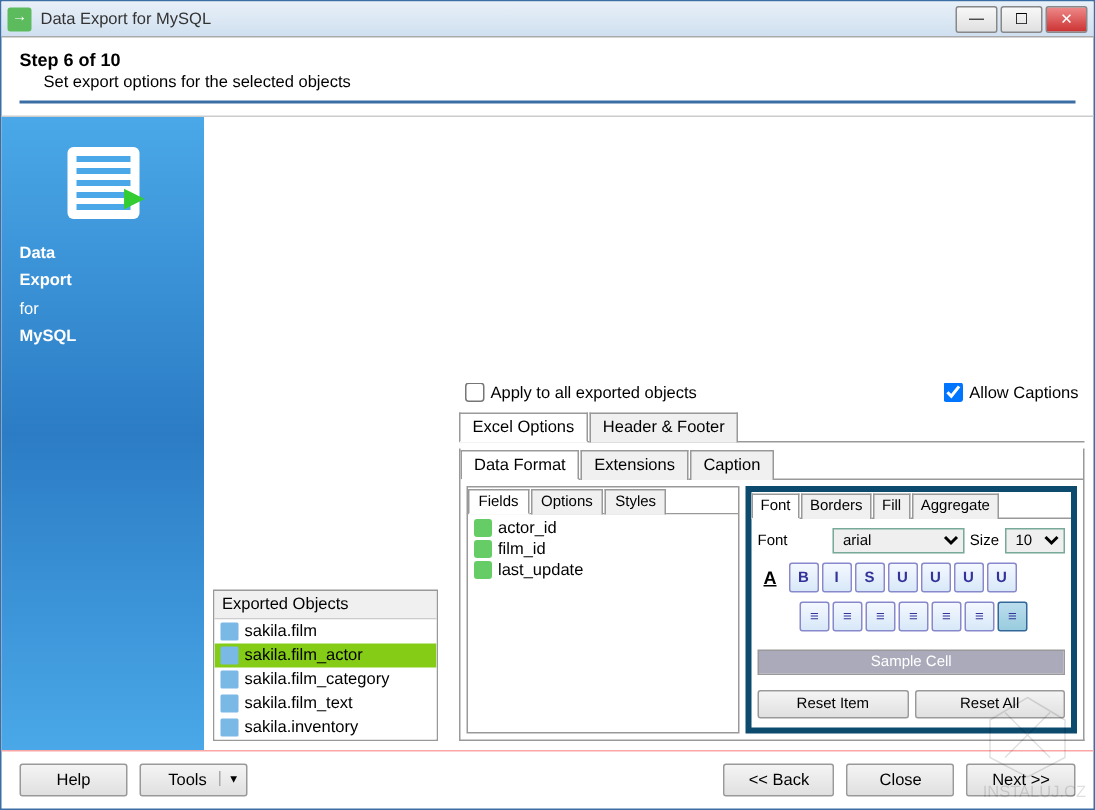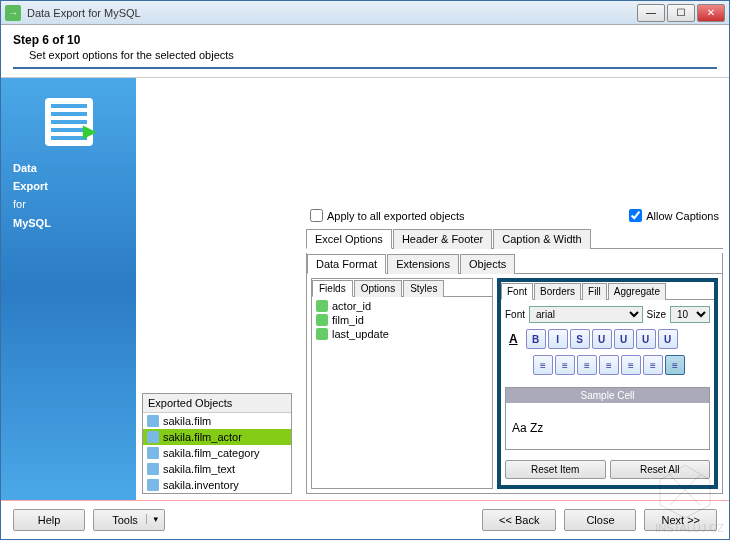--- a/index.html
+++ b/index.html
@@ -61,21 +61,21 @@
 .f-item { padding: 1px 2px; display: flex; align-items: center; gap: 4px; }
 .f-icon { width: 12px; height: 12px; background: #6c6; display: inline-block; border-radius: 2px; }
 
 .font-col { width: 221px; display: flex; flex-direction: column; border: 4px solid #0c4a6e; }
 .font-tabs { display: flex; border-bottom: 1px solid #999; }
 .font-tabs .tab { font-size: 10px; padding: 2px 5px; }
 .font-body { flex: 1; padding: 6px 4px; display: flex; flex-direction: column; gap: 6px; }
 .font-row { display: flex; align-items: center; gap: 4px; }
 .font-row label { font-size: 10px; }
 .font-row select, .font-row input { border: 1px solid #7a9; font-size: 10px; padding: 1px 2px; }
-.font-sel { flex: 1; }
+.font-sel { flex: 1; margin-left: 26px; }
 .size-sel { width: 40px; }
 
 .btn-grid { display: flex; flex-wrap: wrap; gap: 2px; }
 .fmt-btn { width: 20px; height: 20px; border: 1px solid #88c; background: linear-gradient(#f4f8ff, #d8e8f8); display: flex; align-items: center; justify-content: center; font-size: 10px; font-weight: bold; color: #339; cursor: pointer; border-radius: 2px; }
 .fmt-btn.active { background: linear-gradient(#bde, #9cd); border-color: #369; }
 .underline-a { text-decoration: underline; font-size: 12px; font-weight: bold; color: #000; display: inline-block; padding: 0 4px; }
 
 .sample-box { border: 1px solid #999; margin-top: auto; }
 .sample-head { background: #aab; color: #fff; text-align: center; padding: 2px; font-size: 10px; }
 .sample-body { height: 46px; background: #fff; padding: 18px 6px 4px; font-size: 12px; }
@@ -160,27 +160,26 @@
           </label>
           <label class="chk">
             <input type="checkbox" id="chk-captions" checked="" style="">
             <span>Allow Captions</span>
           </label>
         </div>
 
         <div class="tabs" id="tabs-top">
             <div class="tab active">Excel Options</div>
             <div class="tab">Header &amp; Footer</div>
-            <div class="tab">Caption &amp; Width</div>
           </div>
         <div class="tabs-content">
           <div class="tabs" id="tabs-mid" style="margin:-4px -4px 4px -4px">
               <div class="tab active">Data Format</div>
               <div class="tab">Extensions</div>
-              <div class="tab">Objects</div>
+              <div class="tab">Caption</div>
             </div>
 
           <div class="cols-row">
             <div class="fields-col">
               <div class="fields-tabs" id="tabs-fields">
                   <div class="tab active">Fields</div>
                   <div class="tab">Options</div>
                   <div class="tab">Styles</div>
                 </div>
               <div class="fields-list" id="fields-list">
@@ -232,21 +231,20 @@
                     <div class="fmt-btn">≡</div>
                     <div class="fmt-btn">≡</div>
                     <div class="fmt-btn">≡</div>
                     <div class="fmt-btn active">≡</div>
                   </div>
 
                 <div style="flex:1"></div>
 
                 <div class="sample-box">
                   <div class="sample-head">Sample Cell</div>
-                  <div class="sample-body">Aa Zz</div>
                 </div>
                 <div class="reset-row">
                   <button class="reset-btn">Reset Item</button>
                   <button class="reset-btn">Reset All</button>
                 </div>
               </div>
             </div>
           </div>
         </div>
       </div>

